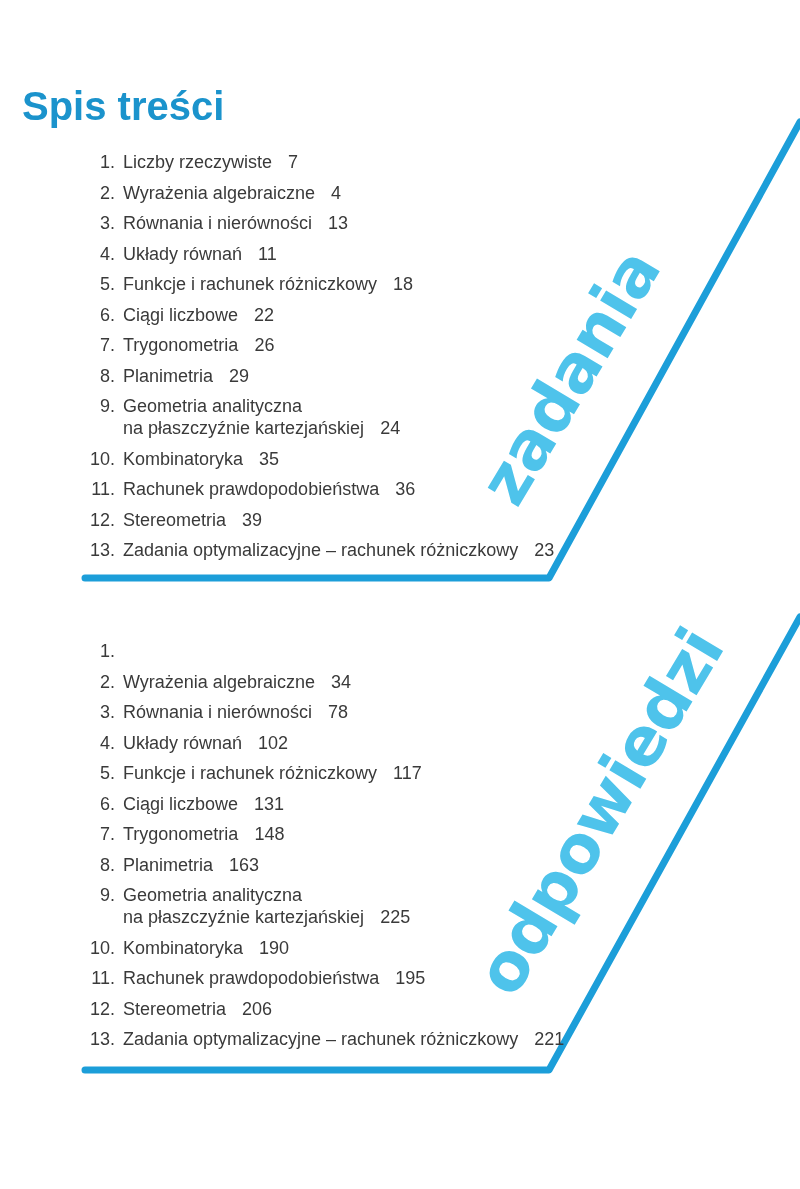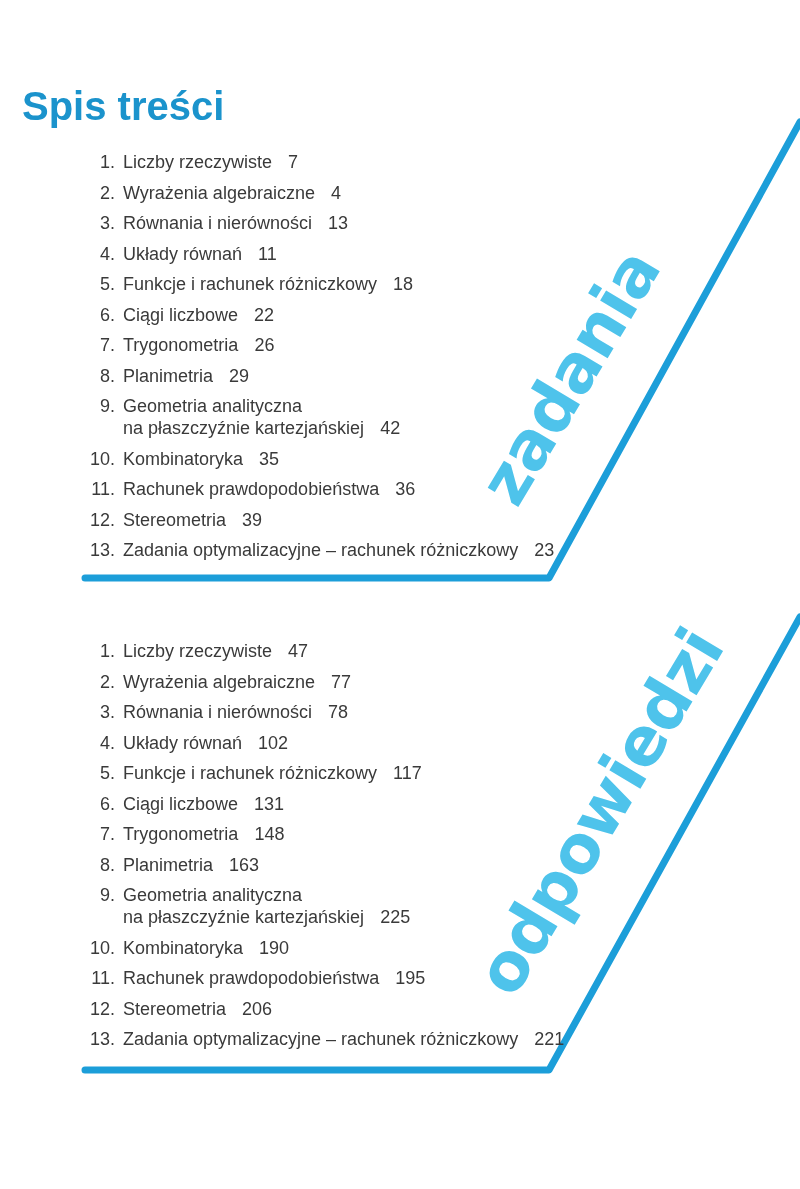--- a/index.html
+++ b/index.html
@@ -89,21 +89,21 @@
       <div class="toc-row">
     <span class="toc-num">7.</span>
     <span class="toc-label"><span>Trygonometria</span><span class="toc-page">26</span></span>
   </div>
       <div class="toc-row">
     <span class="toc-num">8.</span>
     <span class="toc-label"><span>Planimetria</span><span class="toc-page">29</span></span>
   </div>
       <div class="toc-row">
     <span class="toc-num">9.</span>
-    <span class="toc-label"><span>Geometria analityczna</span><br class="br"><span>na płaszczyźnie kartezjańskiej</span><span class="toc-page">42</span></span>
+    <span class="toc-label"><span>Geometria analityczna</span><br class="br"><span>na płaszczyźnie kartezjańskiej</span><span class="toc-page">24</span></span>
   </div>
       <div class="toc-row">
     <span class="toc-num">10.</span>
     <span class="toc-label"><span>Kombinatoryka</span><span class="toc-page">35</span></span>
   </div>
       <div class="toc-row">
     <span class="toc-num">11.</span>
     <span class="toc-label"><span>Rachunek prawdopodobieństwa</span><span class="toc-page">36</span></span>
   </div>
       <div class="toc-row">
@@ -111,25 +111,24 @@
     <span class="toc-label"><span>Stereometria</span><span class="toc-page">39</span></span>
   </div>
       <div class="toc-row">
     <span class="toc-num">13.</span>
     <span class="toc-label"><span>Zadania optymalizacyjne – rachunek różniczkowy</span><span class="toc-page">23</span></span>
   </div>
     </div>
   <div class="toc-list toc-list-2">
       <div class="toc-row">
     <span class="toc-num">1.</span>
-    <span class="toc-label"><span>Liczby rzeczywiste</span><span class="toc-page">47</span></span>
   </div>
       <div class="toc-row">
     <span class="toc-num">2.</span>
-    <span class="toc-label"><span>Wyrażenia algebraiczne</span><span class="toc-page">77</span></span>
+    <span class="toc-label"><span>Wyrażenia algebraiczne</span><span class="toc-page">34</span></span>
   </div>
       <div class="toc-row">
     <span class="toc-num">3.</span>
     <span class="toc-label"><span>Równania i nierówności</span><span class="toc-page">78</span></span>
   </div>
       <div class="toc-row">
     <span class="toc-num">4.</span>
     <span class="toc-label"><span>Układy równań</span><span class="toc-page">102</span></span>
   </div>
       <div class="toc-row">

